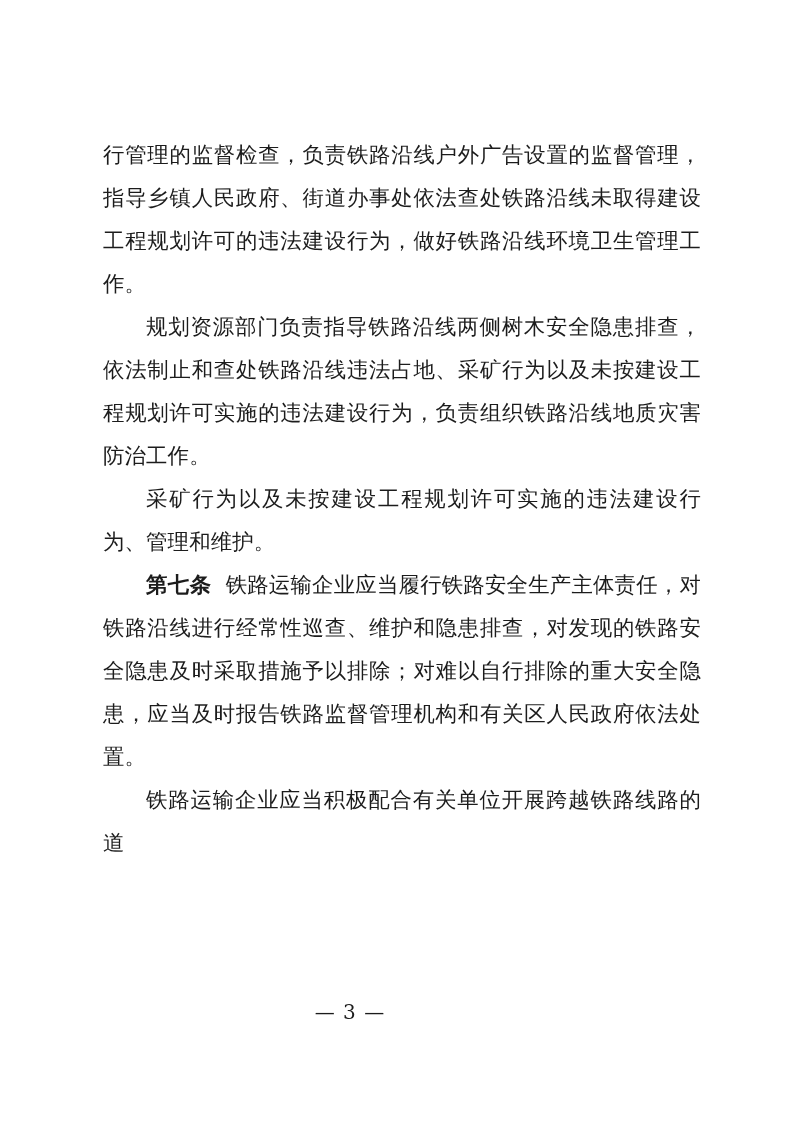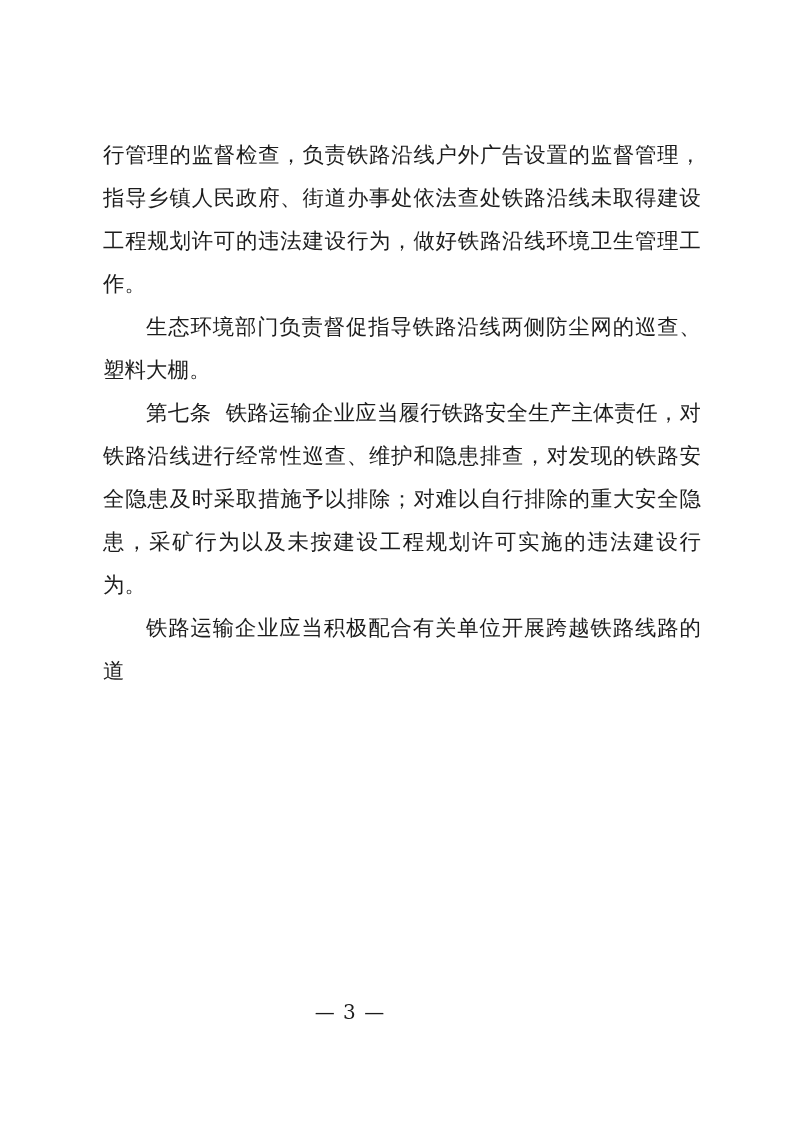--- a/index.html
+++ b/index.html
@@ -42,21 +42,21 @@
     text-justify: inter-character;
     word-break: break-all;
     -webkit-font-smoothing: antialiased;
   }
 
   .para.indent {
     text-indent: 43px;
   }
 
   .article-label {
-    font-weight: normal;
+    font-weight: bold;
     letter-spacing: 0.4px;
   }
 
   .article-gap {
     display: inline-block;
     width: 14px;
   }
 
   .page-number {
     position: absolute;
@@ -75,27 +75,28 @@
 </style>
 </head>
 <body>
 
 <div class="page">
 
   <div class="doc-body">
 
     <p class="para">行管理的监督检查，负责铁路沿线户外广告设置的监督管理，指导乡镇人民政府、街道办事处依法查处铁路沿线未取得建设工程规划许可的违法建设行为，做好铁路沿线环境卫生管理工作。</p>
 
+    <p class="para indent">规划资源部门负责指导铁路沿线两侧树木安全隐患排查，依法制止和查处铁路沿线违法占地、采矿行为以及未按建设工程规划许可实施的违法建设行为，负责组织铁路沿线地质灾害防治工作。</p>
 
 
 
-    <p class="para indent">生态环境部门负责督促指导铁路沿线两侧防尘网的巡查、塑料大棚。</p>
+    <p class="para indent">采矿行为以及未按建设工程规划许可实施的违法建设行为、管理和维护。</p>
 
 
-    <p class="para indent"><span class="article-label">第七条</span><span class="article-gap"></span><span>铁路运输企业应当履行铁路安全生产主体责任，对铁路沿线进行经常性巡查、维护和隐患排查，对发现的铁路安全隐患及时采取措施予以排除；对难以自行排除的重大安全隐患，采矿行为以及未按建设工程规划许可实施的违法建设行为。</span></p>
+    <p class="para indent"><span class="article-label">第七条</span><span class="article-gap"></span><span>铁路运输企业应当履行铁路安全生产主体责任，对铁路沿线进行经常性巡查、维护和隐患排查，对发现的铁路安全隐患及时采取措施予以排除；对难以自行排除的重大安全隐患，应当及时报告铁路监督管理机构和有关区人民政府依法处置。</span></p>
 
     <p class="para indent">铁路运输企业应当积极配合有关单位开展跨越铁路线路的道</p>
 
   </div>
 
   <div class="page-number">— 3 —</div>
 
 </div>
 
 </body></html>

